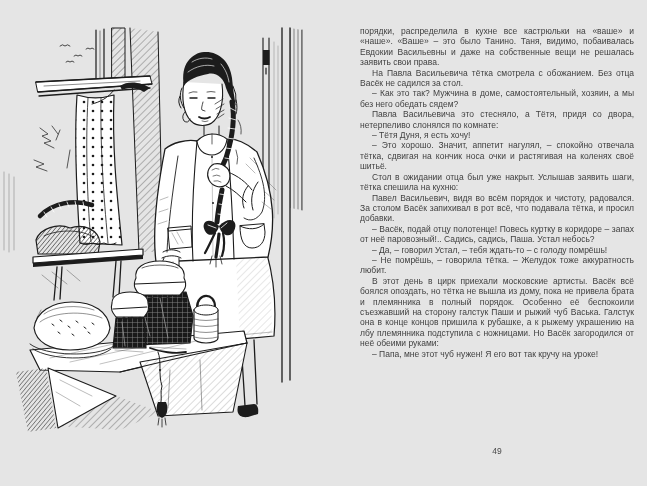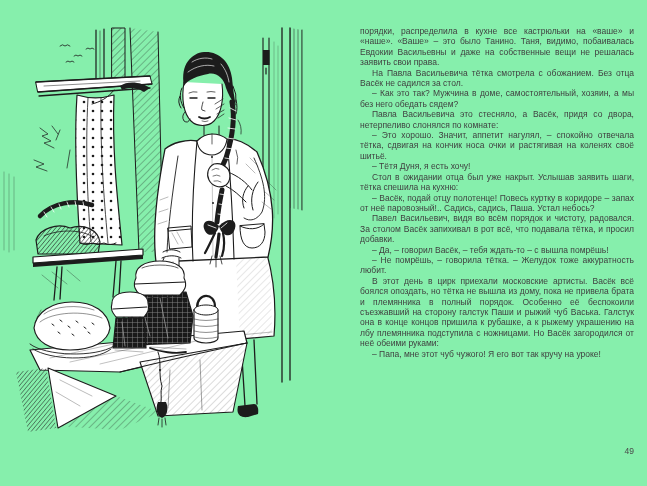--- a/index.html
+++ b/index.html
@@ -1,26 +1,26 @@
 <!DOCTYPE html>
 <html lang="ru"><head>
 <meta charset="utf-8">
 <style>
   html,body{margin:0;padding:0;background:#ffffff;}
-  .spread{position:relative;width:647px;height:486px;background:#86efac;overflow:hidden;
+  .spread{position:relative;width:647px;height:486px;background:#e5e5e5;overflow:hidden;
           font-family:"Liberation Sans",sans-serif;}
   .page{position:absolute;top:0;height:486px;}
   .page-left{left:0;width:330px;}
   .page-right{left:330px;width:317px;}
   .text-block{position:absolute;left:30px;top:26px;width:274px;
               color:#3f3f3f;font-size:8.5px;line-height:10.4px;
               text-align:justify;hyphens:auto;-webkit-hyphens:auto;}
   .para{margin:0;text-indent:12px;}
   .para.no-indent{text-indent:0;}
-  .page-number{position:absolute;left:30px;top:446px;width:274px;text-align:right;
+  .page-number{position:absolute;left:30px;top:446px;width:274px;text-align:center;
                color:#4a4a4a;font-size:8.5px;}
   svg{display:block;}
 </style>
 </head>
 <body>
 
 <div class="spread">
 
   <div class="page page-left">
     <svg viewBox="0 0 330 486" width="330" height="486" xmlns="http://www.w3.org/2000/svg">
@@ -228,27 +228,27 @@
         <path d="M115,350 l28,2 M150,347 l36,2" stroke-width="0.5" opacity="0.6"></path>
       </g>
     </svg>
   </div>
 
   <div class="page page-right">
     <div class="text-block">
         <p class="para no-indent">порядки, распределила в кухне все кастрюльки на «ваше» и «наше». «Ваше» – это было Танино. Таня, видимо, побаивалась Евдокии Васильевны и даже на собственные вещи не решалась заявить свои права.</p>
         <p class="para">На Павла Васильевича тётка смотрела с обожанием. Без отца Васёк не садился за стол.</p>
         <p class="para">– Как это так? Мужчина в доме, самостоятельный, хозяин, а мы без него обедать сядем?</p>
-        <p class="para">Павла Васильевича это стесняло, а Васёк, придя со двора, нетерпеливо слонялся по комнате:</p>
+        <p class="para">Павла Васильевича это стесняло, а Тётя, придя со двора, нетерпеливо слонялся по комнате:</p>
+        <p class="para">– Тётя Дуня, я есть хочу!</p>
         <p class="para">– Это хорошо. Значит, аппетит нагулял, – спокойно отвечала тётка, сдвигая на кончик носа очки и растягивая на коленях своё шитьё.</p>
-        <p class="para">– Тётя Дуня, я есть хочу!</p>
         <p class="para">Стол в ожидании отца был уже накрыт. Услышав заявить шаги, тётка спешила на кухню:</p>
+        <p class="para">Павел Васильевич, видя во всём порядок и чистоту, радовался. За столом Васёк запихивал в рот всё, что подавала тётка, и просил добавки.</p>
         <p class="para">– Васёк, подай отцу полотенце! Повесь куртку в коридоре – запах от неё паровозный!.. Садись, садись, Паша. Устал небось?</p>
-        <p class="para">Павел Васильевич, видя во всём порядок и чистоту, радовался. За столом Васёк запихивал в рот всё, что подавала тётка, и просил добавки.</p>
-        <p class="para">– Да, – говорил Васёк, – тебя ждать-то – с вышла помрёшь!</p>
+        <p class="para">– Да, – говорил Устал, – тебя ждать-то – с голоду помрёшь!</p>
         <p class="para">– Не помрёшь, – говорила тётка. – Желудок тоже аккуратность любит.</p>
         <p class="para">В этот день в цирк приехали московские артисты. Васёк всё боялся опоздать, но тётка не вышла из дому, пока не привела брата и племянника в полный порядок. Особенно её беспокоили съезжавший на сторону галстук Паши и рыжий чуб Васька. Галстук она в конце концов пришила к рубашке, а к рыжему украшению на лбу племянника подступила с ножницами. Но Васёк загородился от неё обеими руками:</p>
-        <p class="para">– Папа, мне этот чуб чужого! Я его вот так кручу на уроке!</p>
+        <p class="para">– Папа, мне этот чуб нужен! Я его вот так кручу на уроке!</p>
       </div>
     <div class="page-number">49</div>
   </div>
 
 </div>
 
 </body></html>

